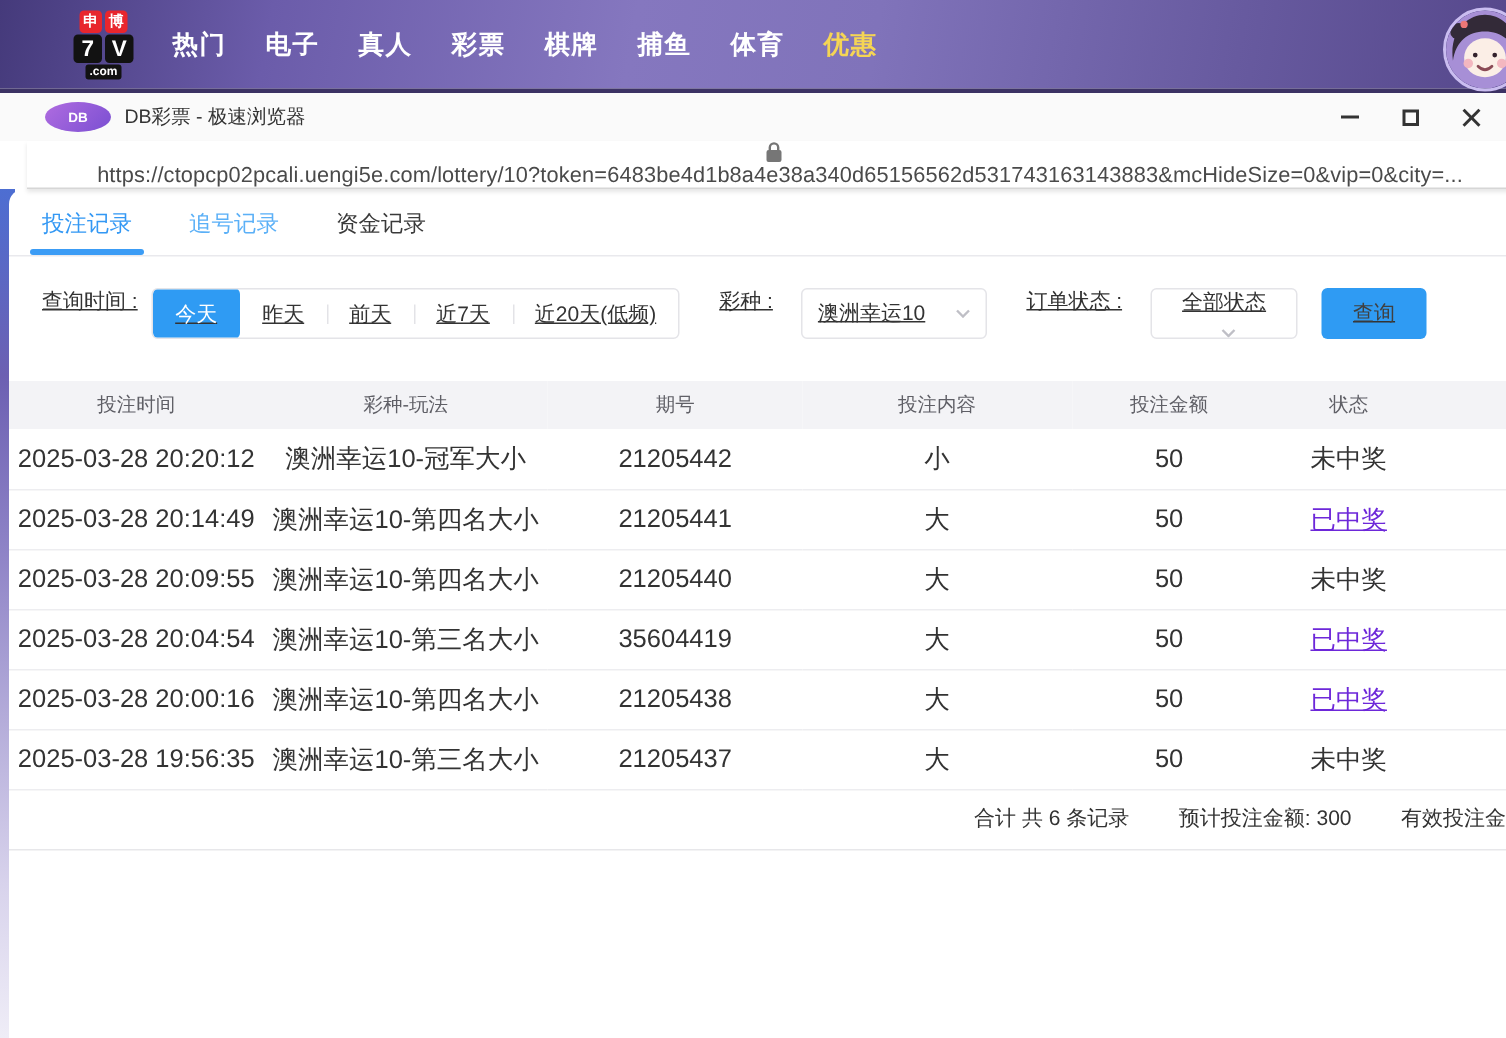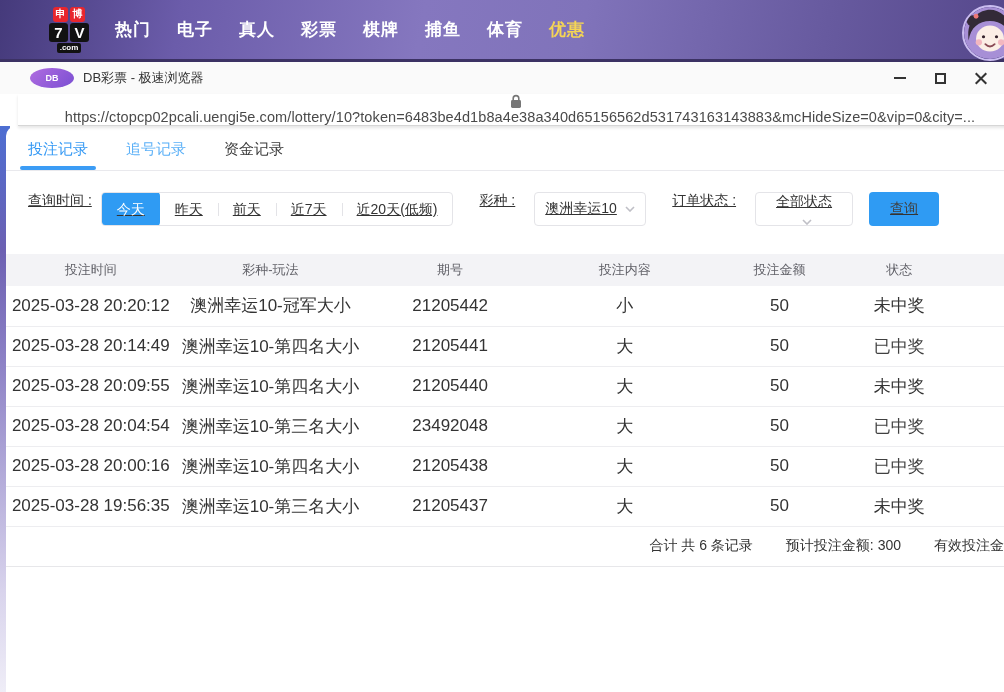--- a/index.html
+++ b/index.html
@@ -76,21 +76,21 @@
   .filter-label { margin-right:9px; }
   .seg-group { display:flex; align-items:center; border:1px solid #e4e4e8; border-radius:4px; height:34px; background:#fff; overflow:hidden; }
   .seg { padding:0 15px; line-height:32px; font-size:14px; color:#333; cursor:pointer; position:relative; }
   .seg.active { background:#2f9bf3; color:#fff; border-radius:4px; line-height:34px; margin:-1px 0; }
   .seg.sep::before { content:""; position:absolute; left:0; top:10px; width:1px; height:13px; background:#e3e3e7; }
   .select {
     height:34px; border:1px solid #e4e4e8; border-radius:4px; background:#fff;
     display:flex; align-items:center; justify-content:space-between;
     padding:0 10px; margin-left:10px; cursor:pointer;
   }
-  .select.lottery { width:112px; }
+  .select.lottery { width:124px; }
   .select.status { width:98px;flex-direction:column; }
   .sel-text { font-size:14px; color:#333; }
   .chevron { margin-left:6px; flex:0 0 auto; }
   .lbl-lottery { margin-left:26px; }
   .lbl-status { margin-left:26px; }
   .search-btn {
     margin-left:16px; width:70px; height:34px; border:none; border-radius:4px;
     background:#2f9bf3; color:#404040; font-size:14px; cursor:pointer;
     font-family:inherit;
   }
@@ -102,21 +102,21 @@
   .bet-table col:nth-child(5){width:13%;} .bet-table col:nth-child(6){width:16%;}
   .bet-table th {
     background:#f3f3f6; color:#5f5f66; font-weight:normal; font-size:13px;
     height:32px; text-align:center;
   }
   .bet-table td {
     height:40px; text-align:center; font-size:17px; color:#333;
     border-bottom:1px solid #ededf0;
   }
   .bet-table th:last-child, .bet-table td:last-child { padding-right:50px; }
-  td.status-cell.won { color:#404040; }
+  td.status-cell.won { color:#6d28d9;text-decoration:underline; }
 
   
   .summary {
     height:40px; display:flex; align-items:center; justify-content:flex-end;
     gap:33px; font-size:14px; color:#333;
     border-bottom:1px solid #e7e7ea; white-space:nowrap;
   }
   .summary .clip-right { margin-right:-14px; }
 </style>
 </head>
@@ -267,21 +267,21 @@
             <td>2025-03-28 20:09:55</td>
             <td>澳洲幸运10-第四名大小</td>
             <td>21205440</td>
             <td>大</td>
             <td>50</td>
             <td class="status-cell">未中奖</td>
           </tr>
           <tr>
             <td>2025-03-28 20:04:54</td>
             <td>澳洲幸运10-第三名大小</td>
-            <td>23492048</td>
+            <td>35604419</td>
             <td>大</td>
             <td>50</td>
             <td class="status-cell won">已中奖</td>
           </tr>
           <tr>
             <td>2025-03-28 20:00:16</td>
             <td>澳洲幸运10-第四名大小</td>
             <td>21205438</td>
             <td>大</td>
             <td>50</td>

